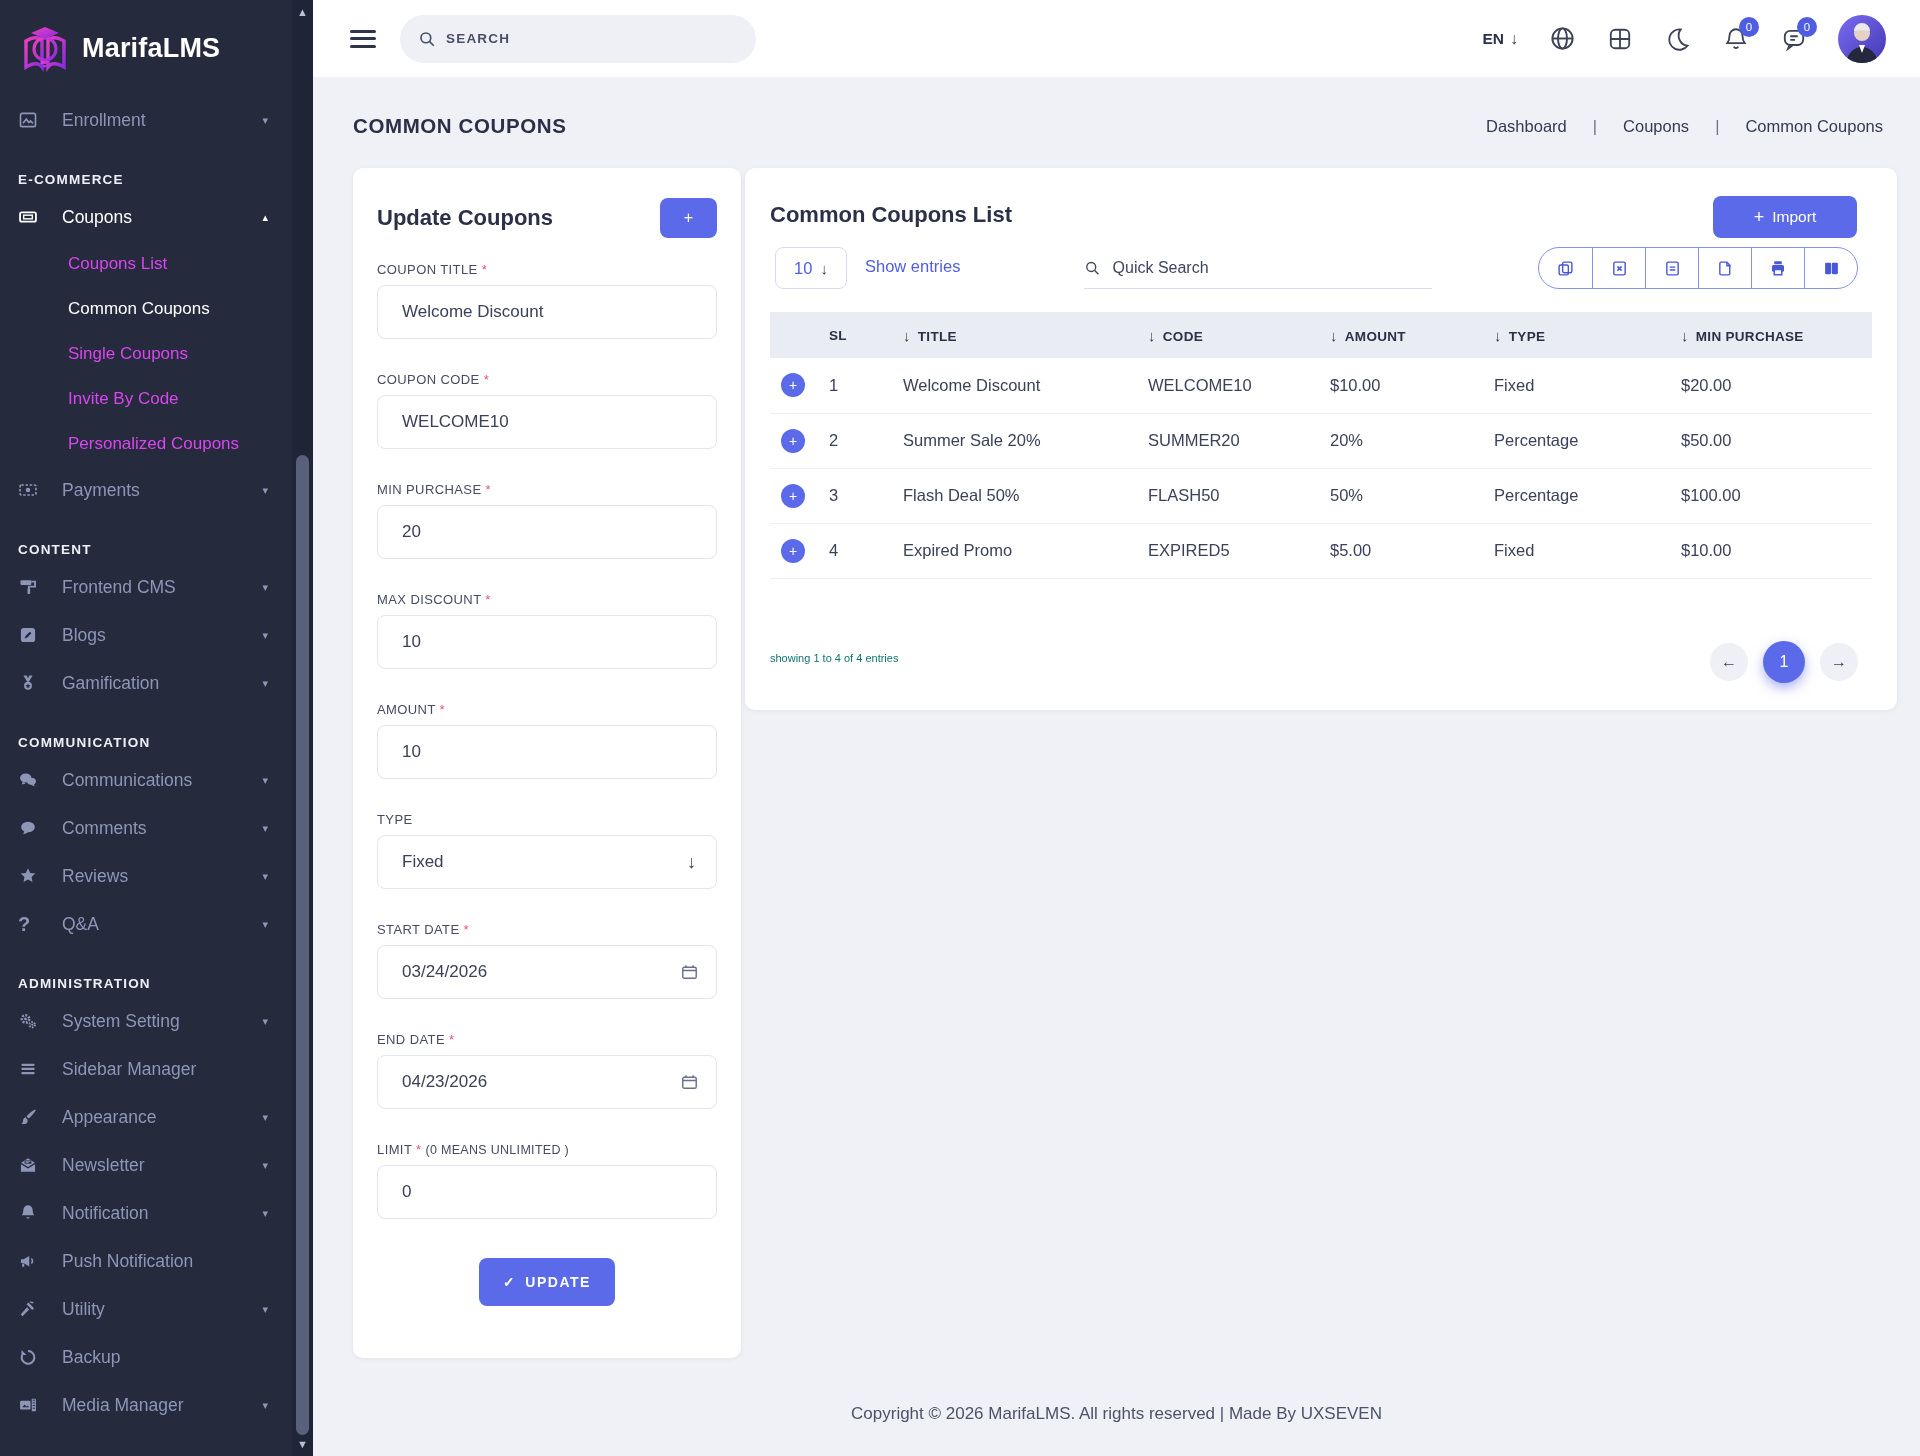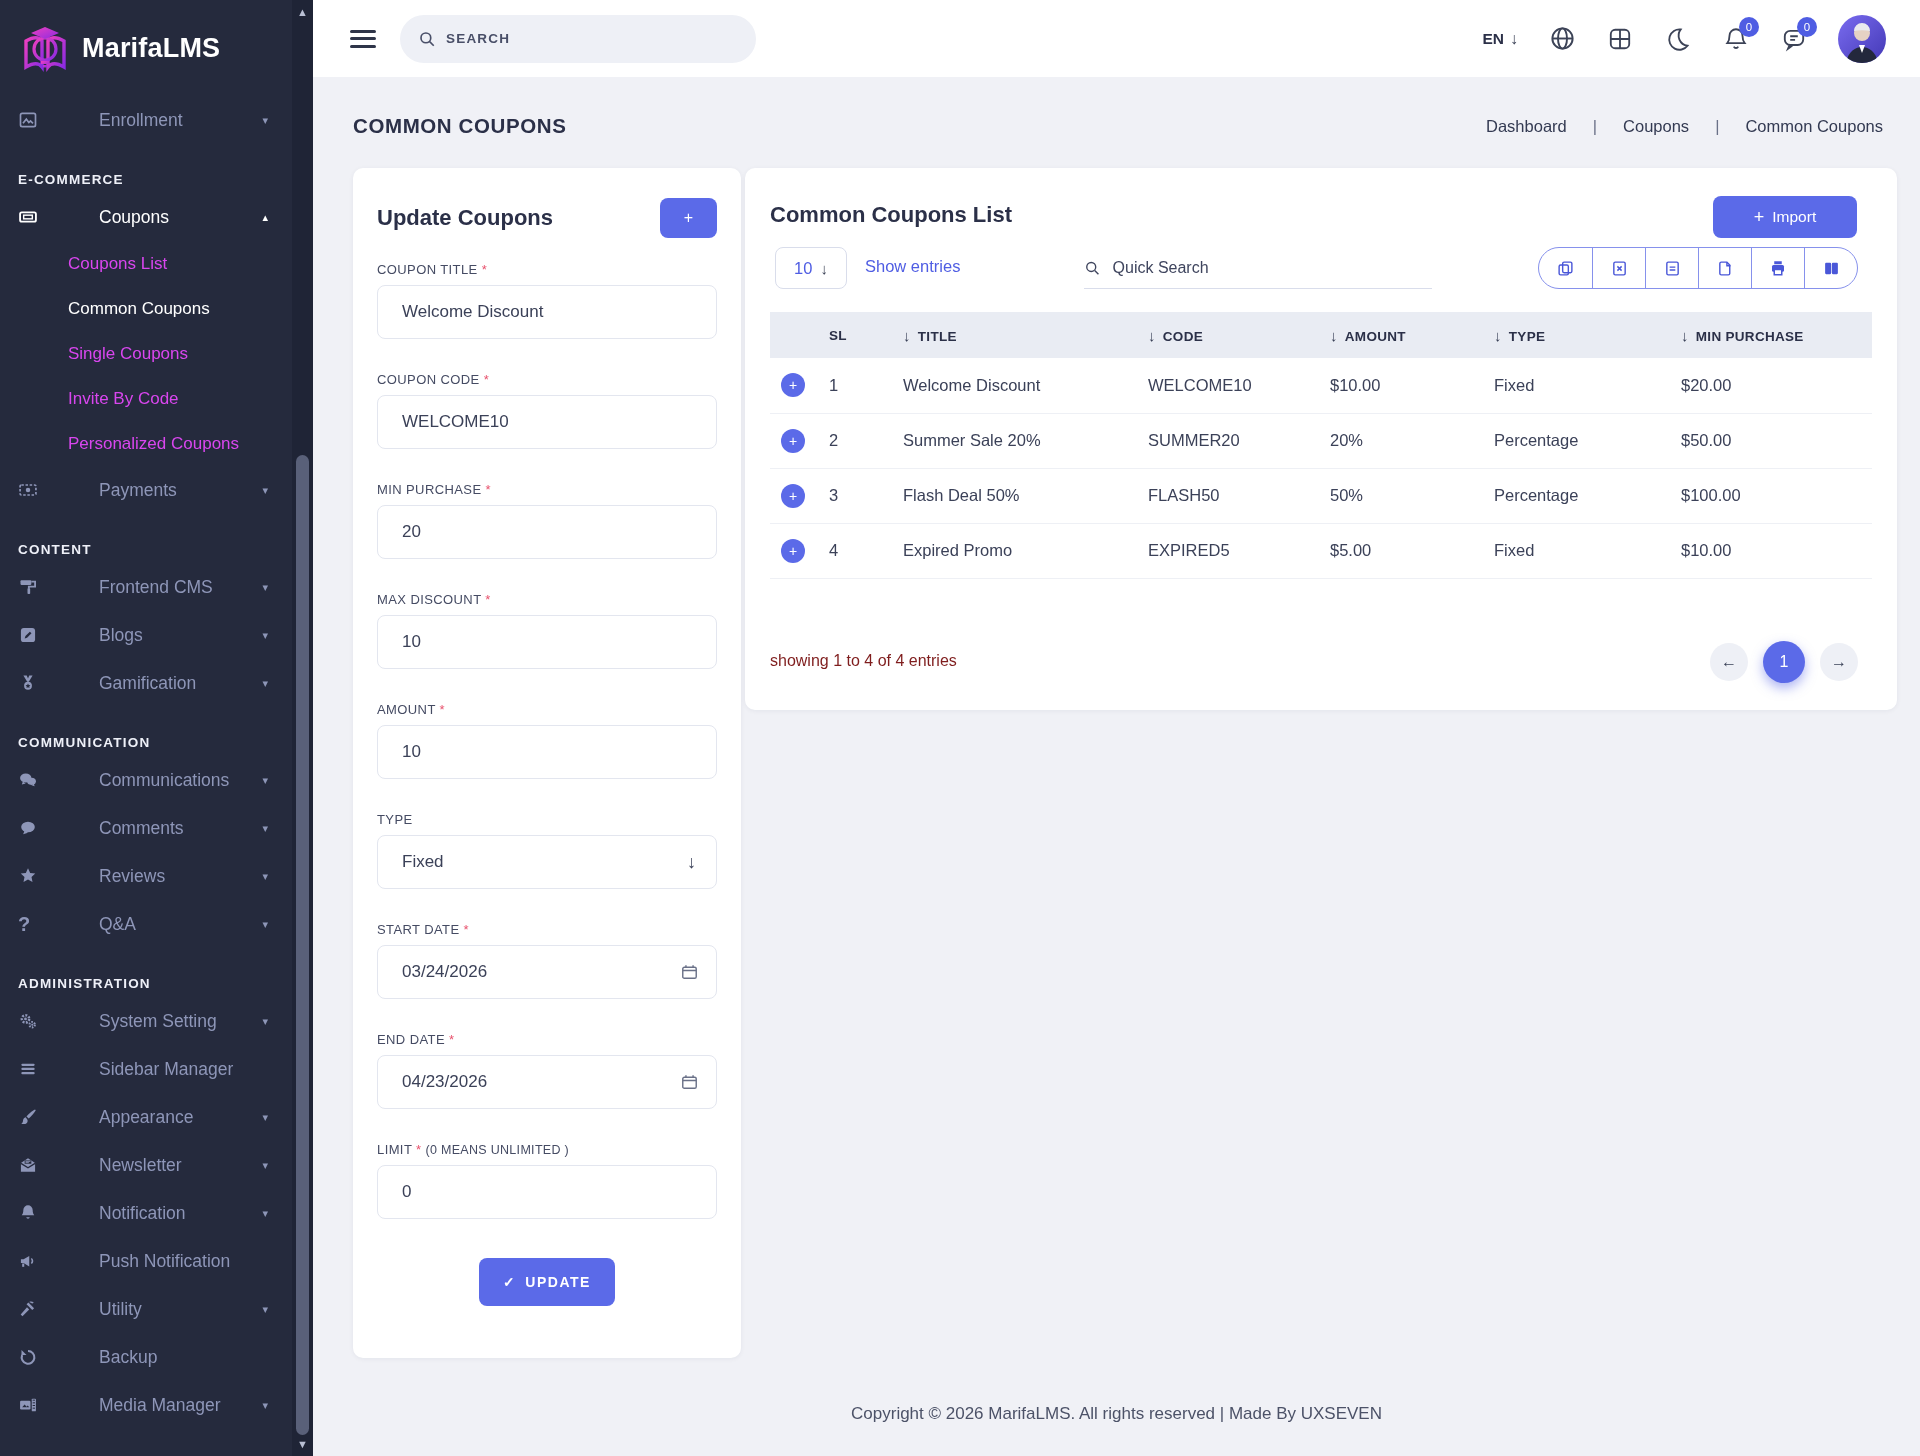--- a/index.html
+++ b/index.html
@@ -8,21 +8,21 @@
 
   
   .sidebar { position:absolute; left:0; top:0; width:292px; height:1456px; background:#252a3d; z-index:3; }
   .side-logo { display:flex; align-items:center; gap:10px; height:96px; padding-left:18px; }
   .brand-name { color:#fff; font-size:27px; font-weight:bold; letter-spacing:.2px; }
   .nav { }
   .nav-section { padding:28px 0 6px 18px; color:#eef0f8; font-size:13.5px; font-weight:bold; letter-spacing:1.2px; }
   .nav-item { display:flex; align-items:center; height:48px; padding:0 18px 0 18px; color:#8e96b8; font-size:17.5px; cursor:pointer; }
   .nav-item .nav-ic { width:26px; height:20px; margin-right:18px; display:flex; align-items:center; }
   .nav-item .nav-ic svg { width:20px; height:20px; }
-  .nav-item .nav-lbl { flex:1;margin-left:37px; }
+  .nav-item .nav-lbl { flex:1; }
   .nav-item .nav-caret { font-size:11px; margin-right:6px; }
   .nav-item.active { color:#ffffff; }
   .nav-sub { display:flex; align-items:center; height:45px; padding-left:68px; color:#d946ef; font-size:17px; cursor:pointer; }
   .nav-sub.active { color:#ffffff; }
   .chr { font-size:20px; font-weight:bold; }
 
   
   .side-scroll { position:absolute; left:292px; top:0; width:21px; height:1456px; background:#1f2436; z-index:4; }
   .scroll-arrow { position:absolute; left:0; width:21px; height:18px; color:#b9bfd4; font-size:11px; text-align:center; line-height:18px; }
   .scroll-thumb { position:absolute; left:4px; width:13px; top:455px; height:980px; background:#596079; border-radius:7px; }
@@ -89,21 +89,21 @@
   table { width:100%; border-collapse:collapse; table-layout:fixed; }
   col.c-plus{width:45px} col.c-sl{width:75px} col.c-title{width:250px} col.c-code{width:185px} col.c-amount{width:160px} col.c-type{width:185px}
   thead tr { background:#e9ecf3; }
   th { height:46px; text-align:left; font-size:13.5px; color:#2b3048; letter-spacing:.3px; cursor:pointer;margin-top:12px; }
   th .sort { font-weight:normal; font-size:15px; color:#3b4258; margin-right:7px; }
   th.h-sl{padding-left:14px} th.h-title{padding-left:13px} th.h-code{padding-left:8px} th.h-amount{padding-left:5px} th.h-type{padding-left:9px} th.h-min{padding-left:11px}
   td { height:55px; border-bottom:1px solid #eef0f5; font-size:16.5px; color:#3b4158; }
   td.d-sl{padding-left:14px} td.d-title{padding-left:13px} td.d-code{padding-left:8px} td.d-amount{padding-left:5px} td.d-type{padding-left:9px} td.d-min{padding-left:11px}
   .plus-circle { width:24px; height:24px; margin-left:11px; border-radius:50%; background:#5b6ae8; color:#fff; font-size:14px; display:flex; align-items:center; justify-content:center; cursor:pointer; }
 
-  .summary { position:absolute; left:25px; top:484px; color:#7f1d1d; font-size:16px; }
+  .summary { position:absolute; left:25px; top:484px; color:#0f766e; font-size:11px; }
   .paging { position:absolute; right:39px; top:473px; display:flex; align-items:center; gap:15px; }
   .pg-btn { width:38px; height:38px; border-radius:50%; background:#eef0f6; border:0; color:#3b4258; font-size:16px; cursor:pointer; }
   .pg-num { width:42px; height:42px; border-radius:50%; background:#5b6ae8; border:0; color:#fff; font-size:16px; cursor:pointer; box-shadow:0 5px 12px rgba(91,106,232,.5); }
 
   .footer { position:absolute; left:0; right:0; top:1404px; text-align:center; color:#4c5268; font-size:17px; }
 </style>
 </head>
 <body>
 
 <aside class="sidebar">

